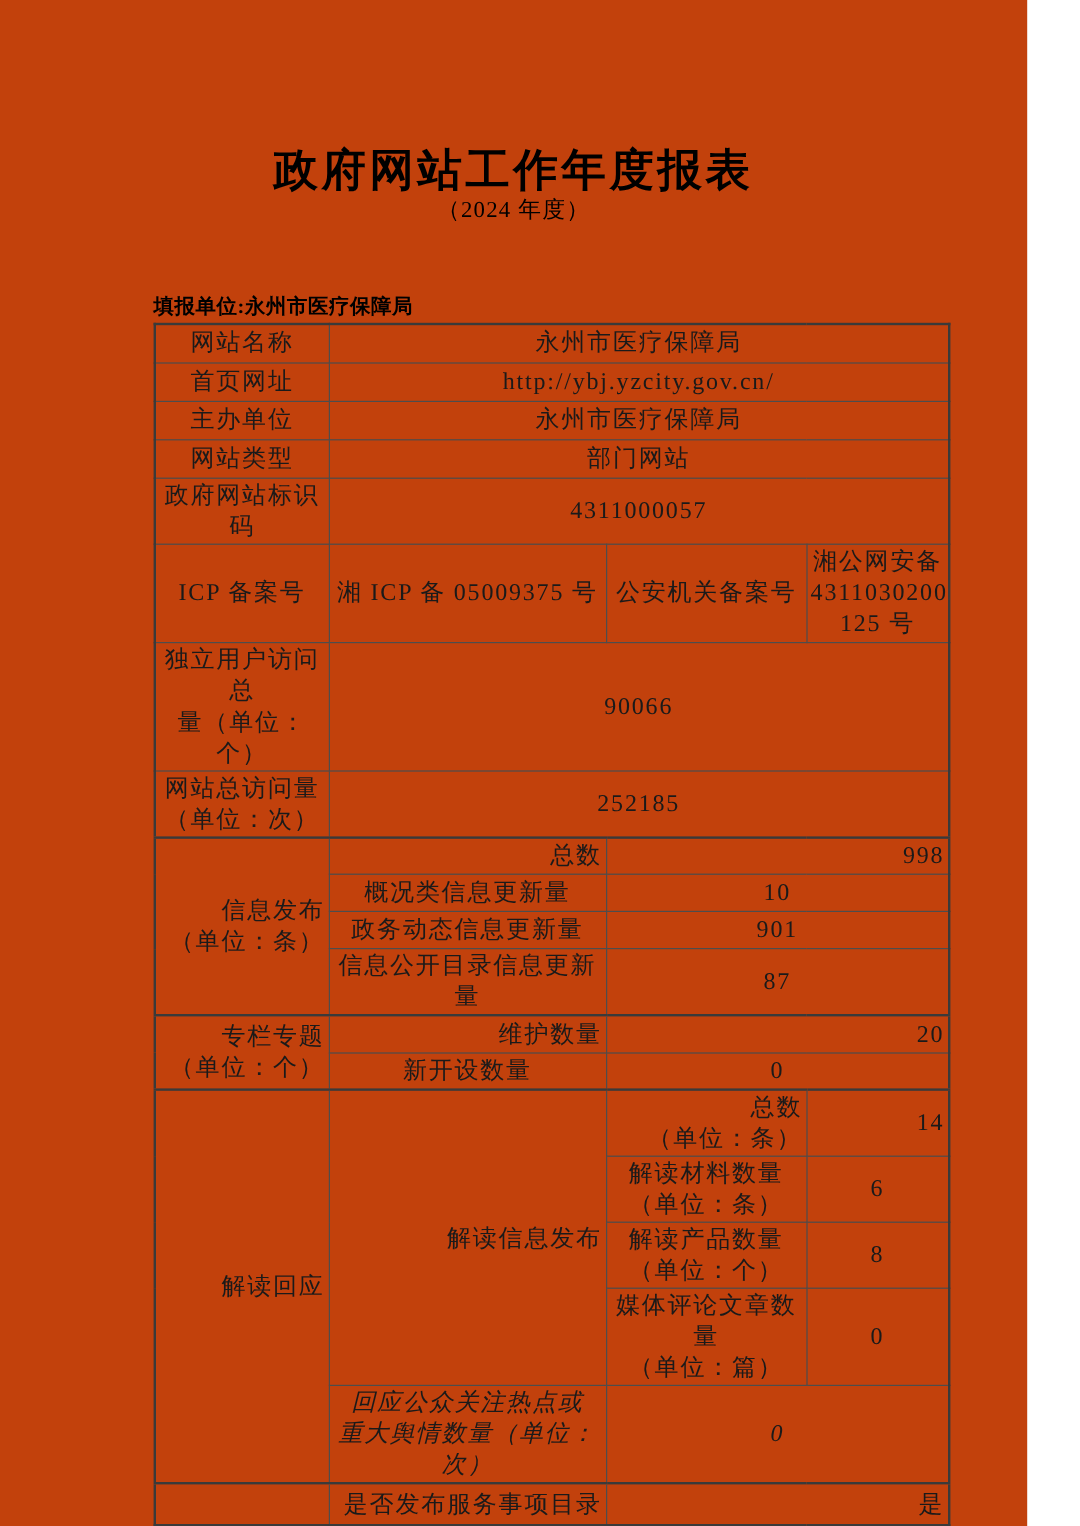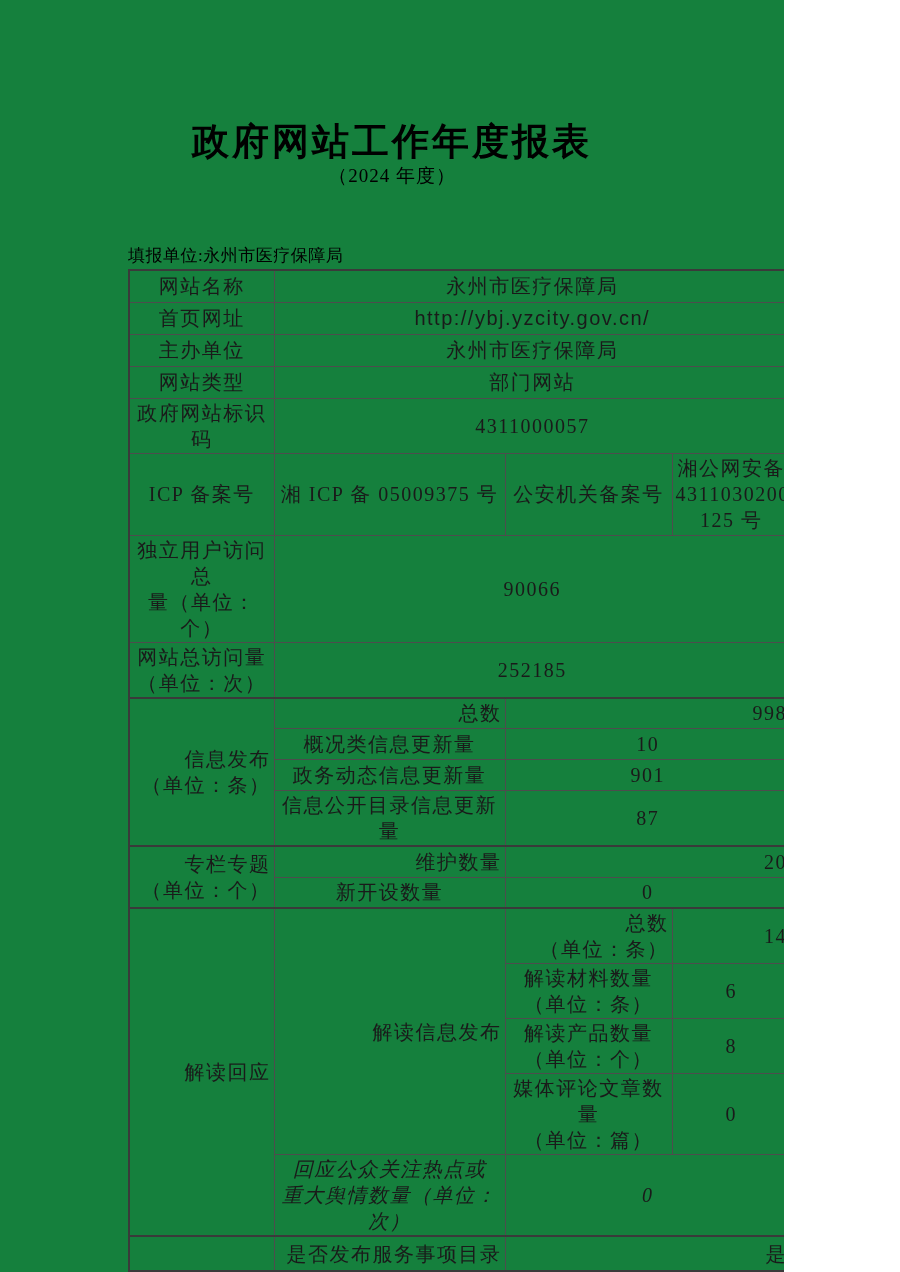--- a/index.html
+++ b/index.html
@@ -1,21 +1,21 @@
 <!DOCTYPE html>
 <html><head>
 <meta charset="utf-8">
 <style>
   * { margin:0; padding:0; box-sizing:border-box; }
   html,body { background:#ffffff; }
   body { font-family:"Liberation Serif","DejaVu Serif",serif; color:#1a1a1a; }
   .doc {
     position:relative;
-    width:784px; height:1272px;
-    background:#15803d;
+    width:856px; height:1272px;
+    background:#c2410c;
     overflow:hidden;
   }
   .report-title {
     margin-top:120px;
     text-align:center;
     font-family:"Liberation Sans","DejaVu Sans",sans-serif;
     font-weight:700;
     font-size:37px;
     line-height:44px;
     letter-spacing:3px;
@@ -24,21 +24,21 @@
   .report-subtitle {
     text-align:center;
     font-size:19px;
     line-height:24px;
     letter-spacing:1px;
     color:#000000;
   }
   .filing-unit {
     margin:57px 0 0 128px;
     font-size:17px;
-    font-weight:400;
+    font-weight:700;
     line-height:21px;
     letter-spacing:0.5px;
     color:#000000;
   }
   table.report {
     margin:3px 0 0 128px;
     width:662px;
     border-collapse:collapse;
     table-layout:fixed;
   }
@@ -49,21 +49,21 @@
     font-size:20px;
     letter-spacing:1.5px;
     line-height:26px;
     padding:1px 3px;
     overflow:hidden;
   }
   table.report { border:2px solid #3a3a3a; }
   tr.thick-top td { border-top:2px solid #3a3a3a;text-align:right; }
   td.ml { white-space:pre-line;margin-left:48px; }
   td.num { font-size:17px; letter-spacing:0.5px; }
-  td.mono { font-family:Liberation Sans, sans-serif; font-size:16px; letter-spacing:0px; }
+  td.mono { font-family:Liberation Serif, serif; font-size:16px; letter-spacing:0px; }
   tr.h32 { height:32px; }
   tr.h82 { height:82px; }
   tr.h53 { height:53px; }
   tr.h55 { height:55px;padding-left:48px; }
   tr.h31 { height:31px; }
   tr.h52 { height:52px; }
   tr.h80 { height:80px;font-style:italic; }
   tr.h35 { height:35px; }
   .page-number {
     margin-top:29px;

